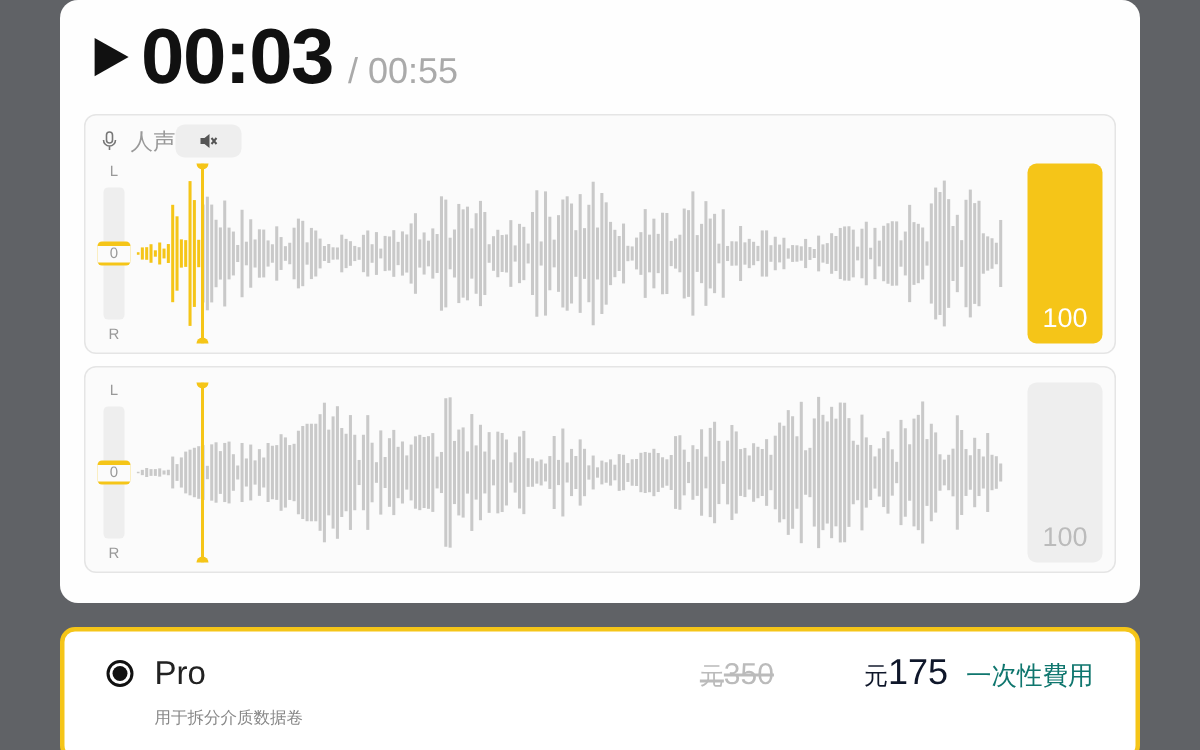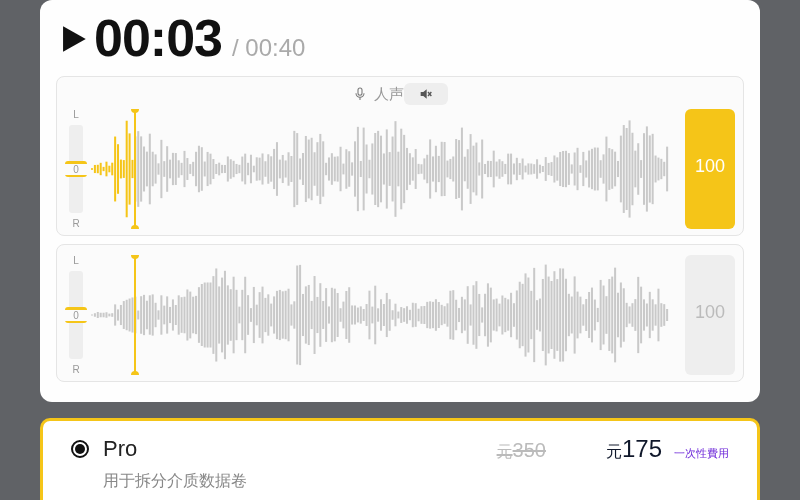--- a/index.html
+++ b/index.html
@@ -40,21 +40,21 @@
     border: 1px solid #e5e5e5;
     border-radius: 8px;
     background: #fbfbfb;
     margin-bottom: 8px;
     padding: 6px 8px 6px 8px;
     position: relative;
   }
   .track-header {
     display: flex;
     align-items: center;
-    justify-content: center;
+    justify-content: flex-start;
   }
   .track-title {
     display: flex;
     align-items: center;
     gap: 6px;
     color: #999;
     font-size: 15px;
   }
   .track-title .ico { color: #777; width: 16px; height: 16px; }
   .mute-btn {
@@ -127,21 +127,21 @@
     border-radius:50%;
     transform:translateX(-50%);
   }
   .playhead::before{ top:-4px; }
   .playhead::after{ bottom:-4px; }
 
   .vol-col {
     width: 50px;
     display:flex;
     flex-direction: column;
-    justify-content: center;
+    justify-content: flex-end;
     align-items: center;
     position: relative;
     margin-left:16px;
     border-radius:12px;
   }
   .vol-fill {
     position:absolute;
     left:0; right:0; bottom:0;
     border-radius:6px;
   }
@@ -174,36 +174,36 @@
     border-radius:50%;
     display:flex; align-items:center; justify-content:center;
   }
   .radio .dot { width:10px; height:10px; background:#111; border-radius:50%; }
   .plan-name { font-size:22px; font-weight:400; color:#222; flex-shrink:0;text-align:center; }
   .price-block { margin-left:auto; display:flex; align-items:baseline; gap:12px; white-space:nowrap; }
   .price-strike { color:#bbb; font-size:20px; text-decoration:line-through; }
   .price-strike .cur { font-size:16px; }
   .price-now { color:#0f172a; font-size:24px; font-weight:400;margin-left:48px; }
   .price-now .cur { font-size:16px; }
-  .price-note { color:#6d28d9; font-size:11px; }
-  .plan-desc { color:#888; font-size:16px; margin:8px 0 12px 32px; }
+  .price-note { color:#0f766e; font-size:17px; }
+  .plan-desc { color:#888; font-size:11px; margin:8px 0 12px 32px; }
 </style>
 </head>
 <body>
 
 <div class="player-card">
 
   <div class="transport">
     <span class="play-btn">
       <svg width="34" height="34" viewBox="0 0 24 24">
           <path d="M5 3 L21 12 L5 21 Z" fill="#111"></path>
         </svg>
     </span>
     <span class="cur-time">00:03</span>
-    <span class="dur-time">/ 00:40</span>
+    <span class="dur-time">/ 00:55</span>
   </div>
 
   <div class="track">
     <div class="track-header">
       <div class="track-title">
         <span class="ico">
           <svg viewBox="0 0 24 24" width="16" height="16" fill="none" stroke="#777" stroke-width="1.6">
               <rect x="9" y="3" width="6" height="11" rx="3"></rect>
               <path d="M6 11a6 6 0 0 0 12 0M12 17v4"></path>
             </svg>

